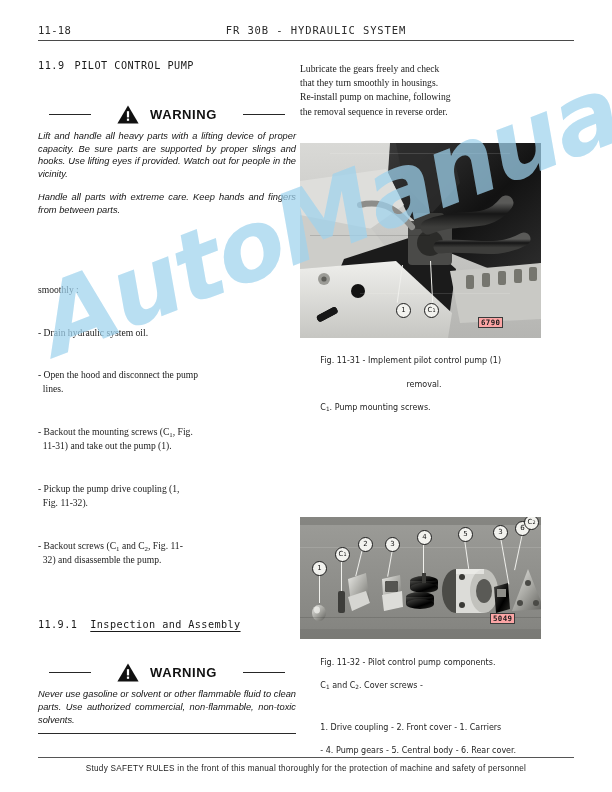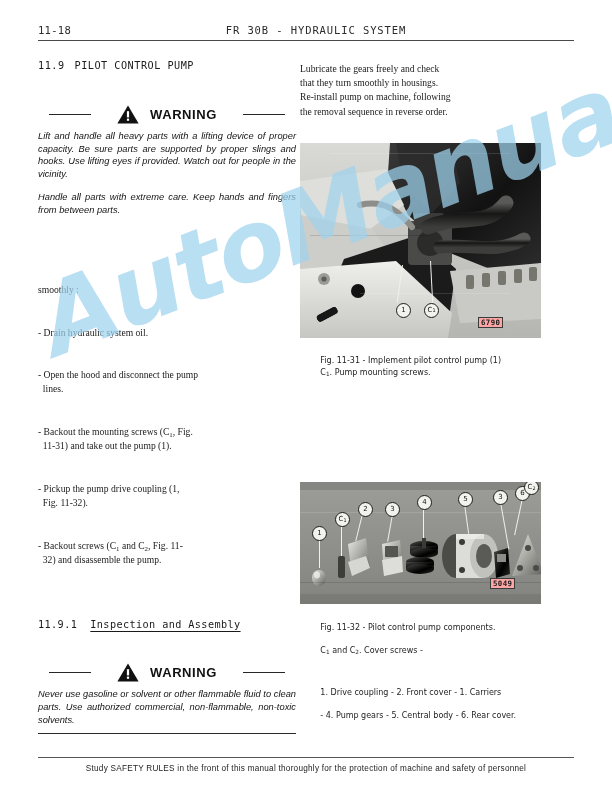--- a/index.html
+++ b/index.html
@@ -400,20 +400,21 @@
         </svg>
         
         <div class="leader" style="left:102px;top:122px;height:38px;transform:rotate(8deg);"></div>
         <div class="callout" style="left:96px;top:160px;">1</div>
         <div class="leader" style="left:130px;top:118px;height:42px;transform:rotate(-3deg);"></div>
         <div class="callout" style="left:124px;top:160px;">C<sub>1</sub></div>
         <div class="photo-id" style="left:178px;top:174px;">6790</div>
       </div>
       <div class="fig-cap">
         <span>Fig. 11-31 - Implement pilot control pump (1)</span>
+        <span class="center">removal.</span>
         <span>C<sub>1</sub>. Pump mounting screws.</span>
       </div>
     </div>
 
     <div class="figure" style="margin-top:92px;">
       <div class="photo" style="width:241px;height:122px;">
         <svg width="241" height="122" viewBox="0 0 241 122">
           <defs>
             <linearGradient id="tableG" x1="0" y1="0" x2="0" y2="1">
               <stop offset="0%" stop-color="#9c9c98"></stop>

